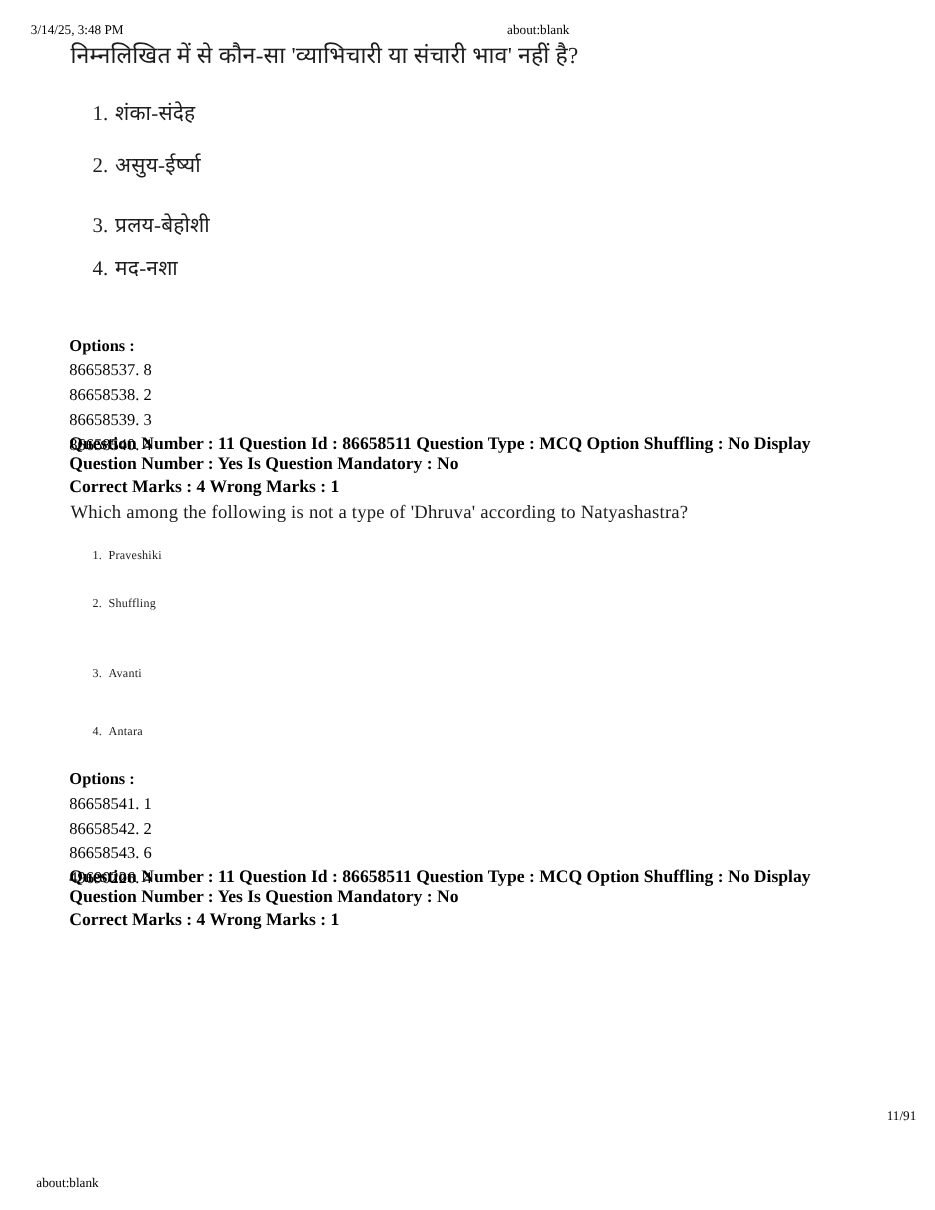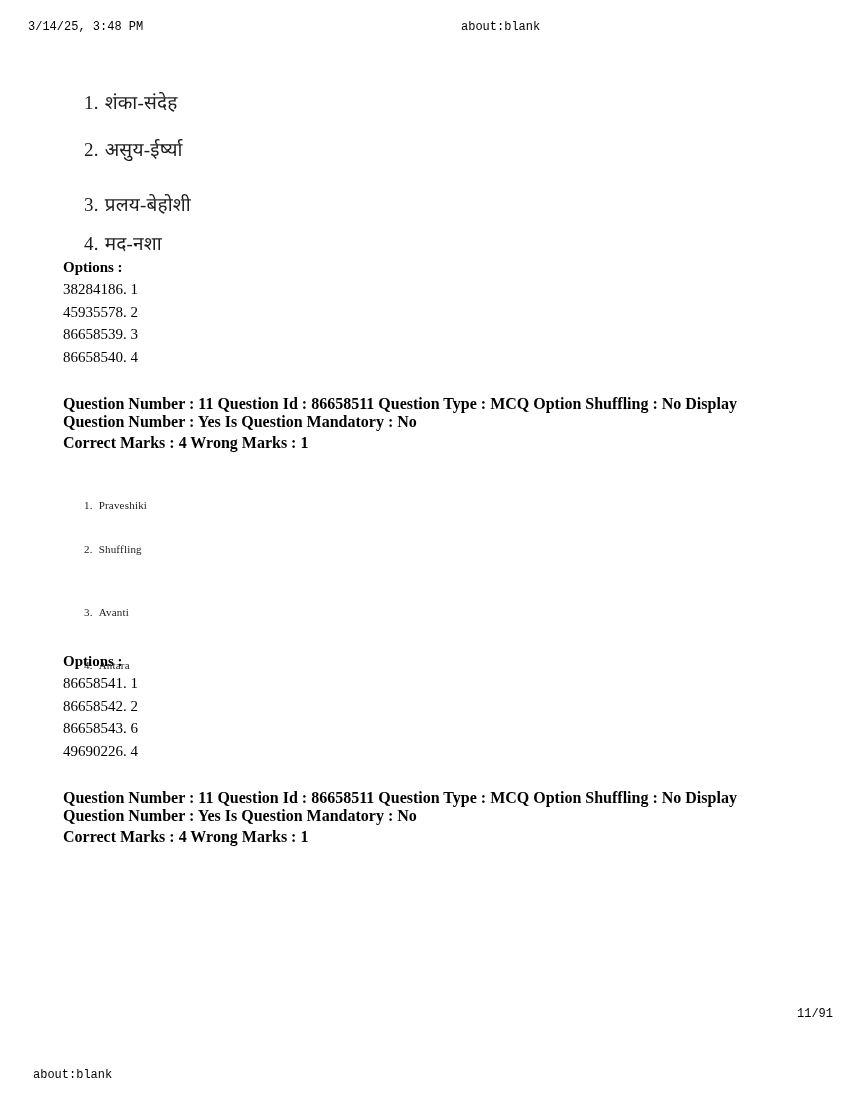--- a/index.html
+++ b/index.html
@@ -12,21 +12,21 @@
     width: 850px;
     height: 1100px;
     background: #ffffff;
     color: #000000;
     font-family: "Liberation Serif", serif;
     overflow: hidden;
   }
   
   .chrome {
     position: absolute;
-    font-family: Liberation Mono, monospace;
+    font-family: Liberation Serif, serif;
     font-size: 12px;
     color: #000000;
     white-space: nowrap;
   }
   .hdr-date  { left: 28px;  top: 20px; }
   .hdr-title { left: 461px; top: 20px; }
   .ftr-src   { left: 33px;  top: 1068px; }
   .ftr-page  { right: 17px; top: 1007px; }
 
   
@@ -54,21 +54,21 @@
   .choice-num { margin-right: 6px; }
 
   
   .options-list {
     position: absolute;
     left: 63px;
     font-size: 15px;
     line-height: 22.4px;
     color: #000000;
   }
-  .options-label { font-weight: bold; }
+  .options-label { font-weight: bold; margin-top: 48px; }
 
   
   .meta {
     position: absolute;
     left: 63px;
     width: 712px;
     font-size: 16px;
     line-height: 18px;
     font-weight: bold;
     color: #000000;
@@ -77,47 +77,49 @@
   .meta .marks-line { margin-top: 3px; }
 </style>
 </head>
 <body>
 
 <div class="page">
 
   <span class="chrome hdr-date">3/14/25, 3:48 PM</span>
   <span class="chrome hdr-title">about:blank</span>
 
+  <div class="q-text q-hi scan">निम्नलिखित में से कौन-सा 'व्याभिचारी या संचारी भाव' नहीं है?</div>
 
   <div class="choice choice-hi scan" style="top:89px">
     <span class="choice-num">1.</span><span class="choice-label">शंका-संदेह</span>
   </div>
   <div class="choice choice-hi scan" style="top:136px">
     <span class="choice-num">2.</span><span class="choice-label">असुय-ईर्ष्या</span>
   </div>
   <div class="choice choice-hi scan" style="top:191px">
     <span class="choice-num">3.</span><span class="choice-label">प्रलय-बेहोशी</span>
   </div>
   <div class="choice choice-hi scan" style="top:230px">
     <span class="choice-num">4.</span><span class="choice-label">मद-नशा</span>
   </div>
 
   <div class="options-list" style="top:256px">
     <div class="options-label">Options :</div>
-    <div class="opt-id">38284186. 1</div>
-    <div class="opt-id">45935578. 2</div>
+    <div class="opt-id">86658537. 8</div>
+    <div class="opt-id">86658538. 2</div>
     <div class="opt-id">86658539. 3</div>
     <div class="opt-id">86658540. 4</div>
   </div>
 
   <div class="meta" style="top:395px">
     <p class="meta-line">Question Number : 11 Question Id : 86658511 Question Type : MCQ Option Shuffling : No Display Question Number : Yes Is Question Mandatory : No</p>
     <p class="marks-line">Correct Marks : 4 Wrong Marks : 1</p>
   </div>
 
+  <div class="q-text q-en scan">Which among the following is not a type of 'Dhruva' according to Natyashastra?</div>
 
   <div class="choice choice-en scan" style="top:499px">
     <span class="choice-num">1.</span><span class="choice-label">Praveshiki</span>
   </div>
   <div class="choice choice-en scan" style="top:543px">
     <span class="choice-num">2.</span><span class="choice-label">Shuffling</span>
   </div>
   <div class="choice choice-en scan" style="top:606px">
     <span class="choice-num">3.</span><span class="choice-label">Avanti</span>
   </div>

